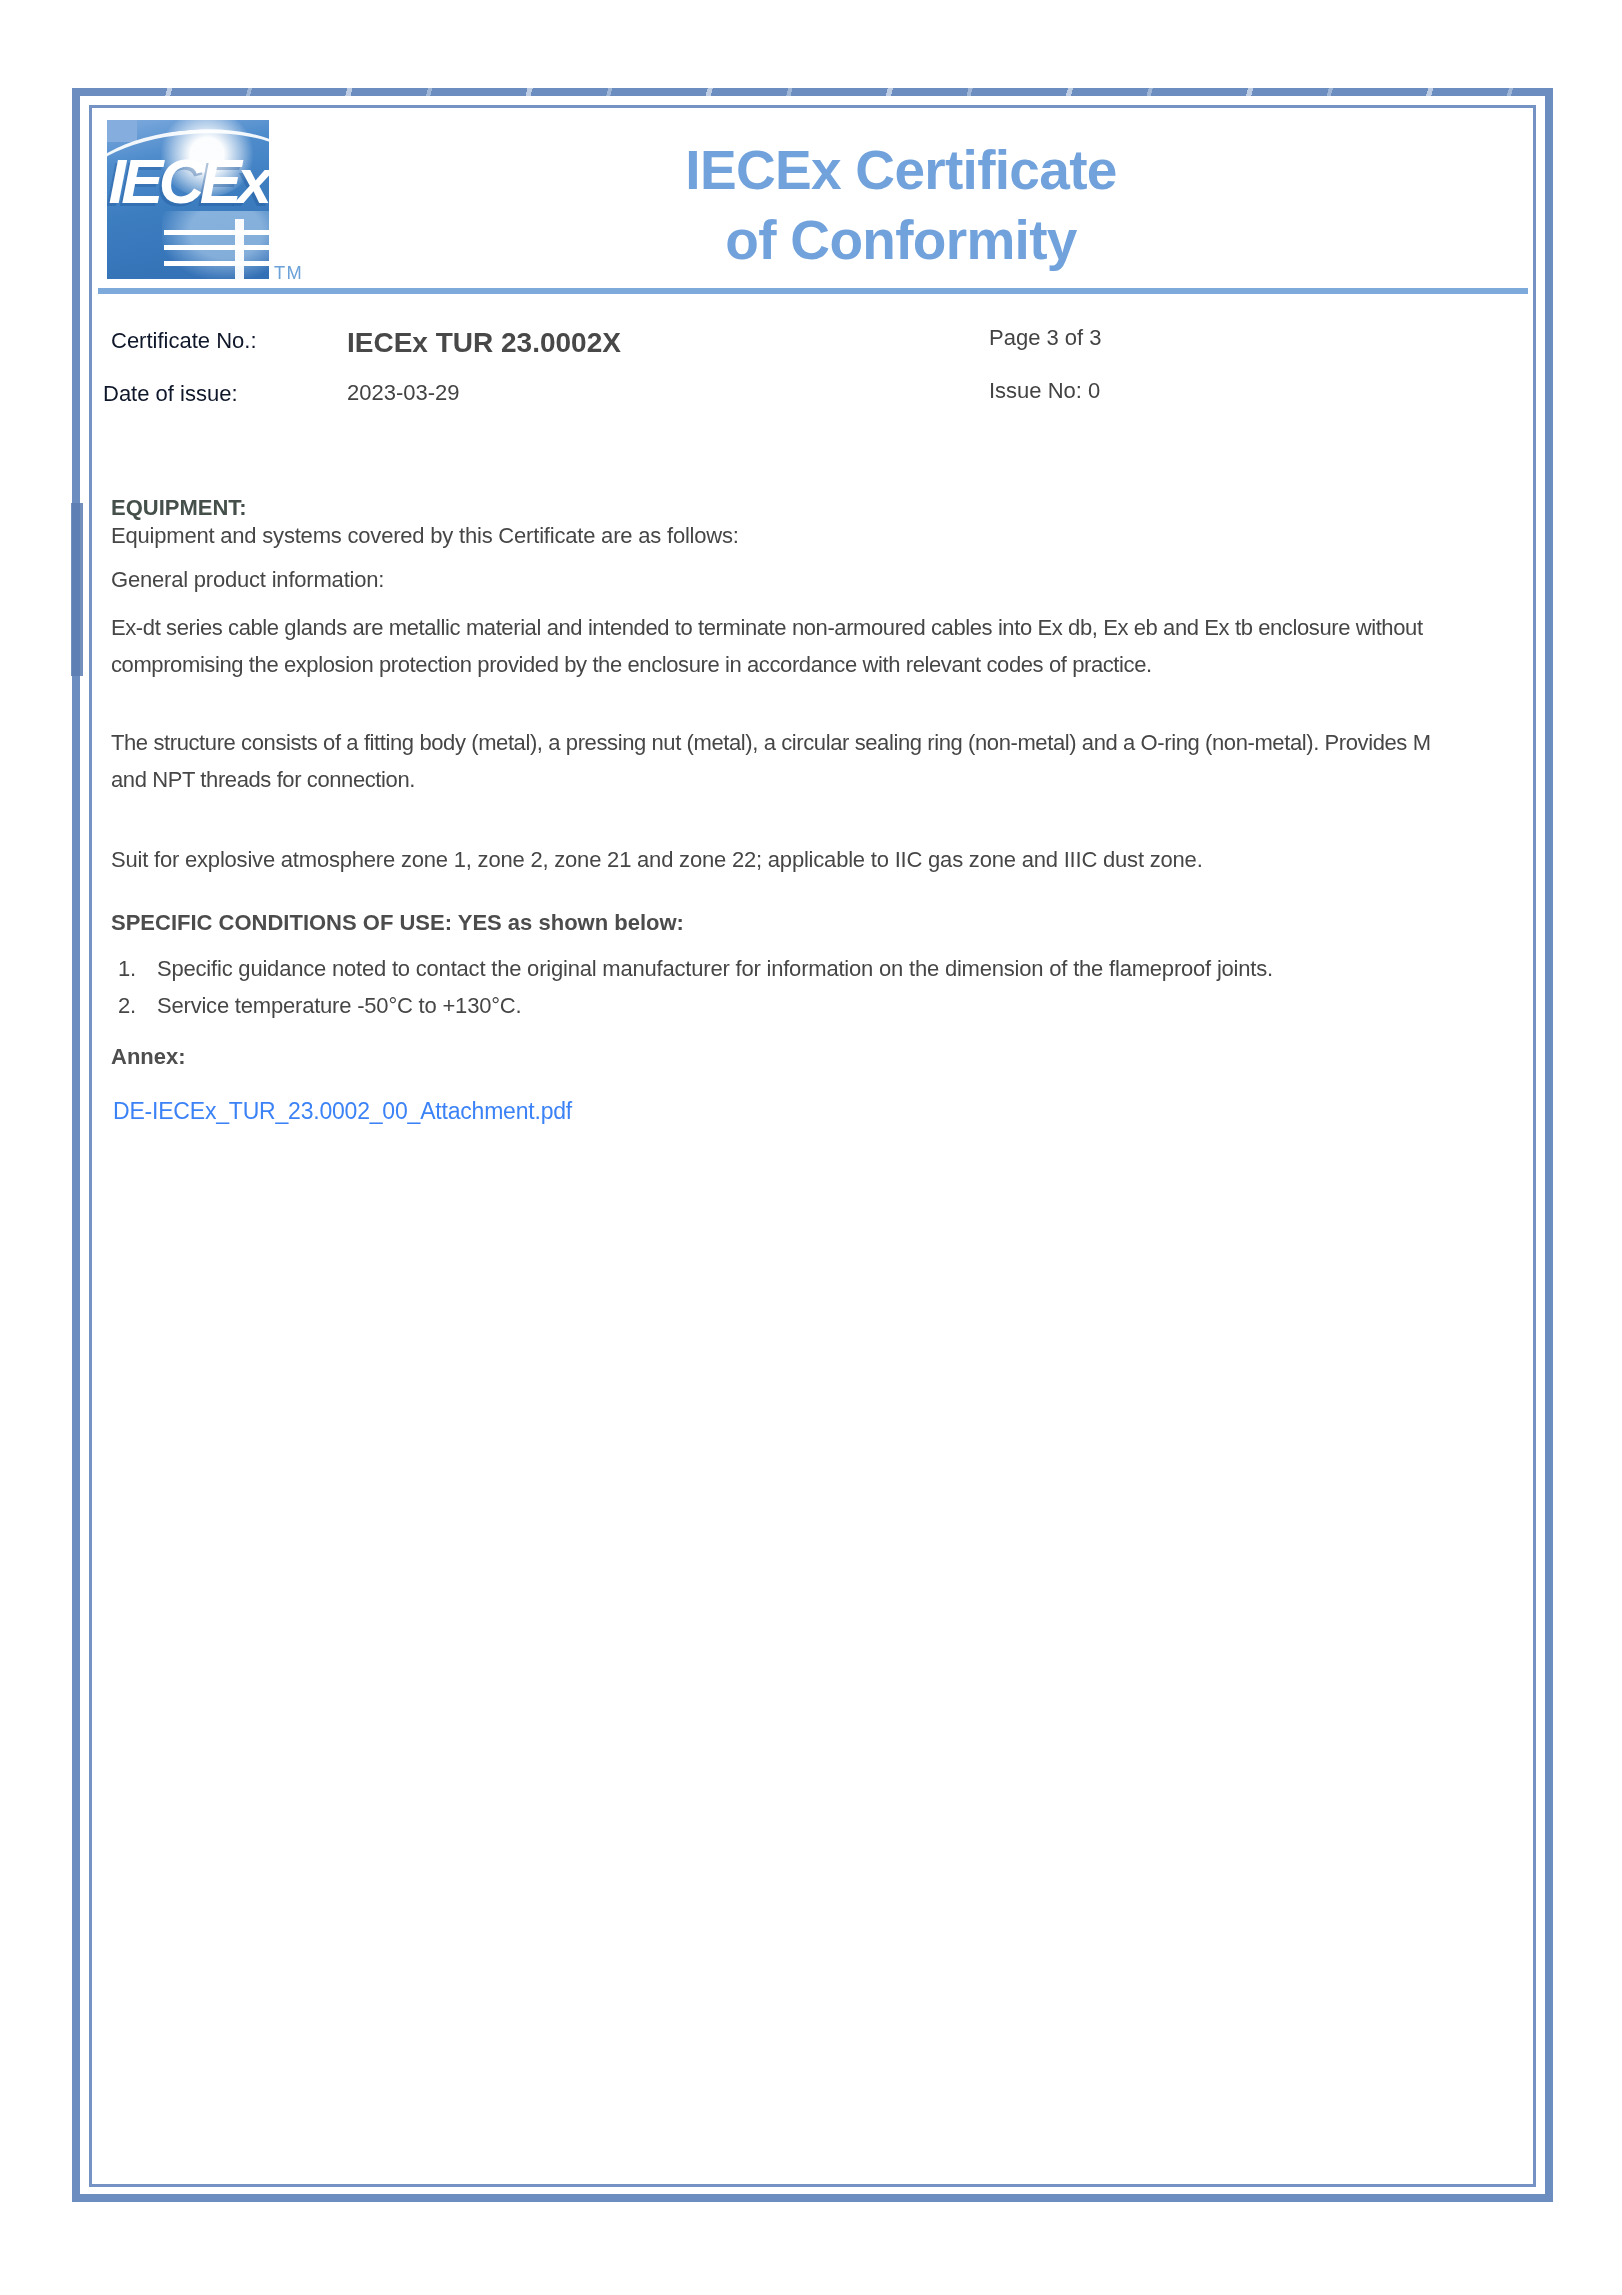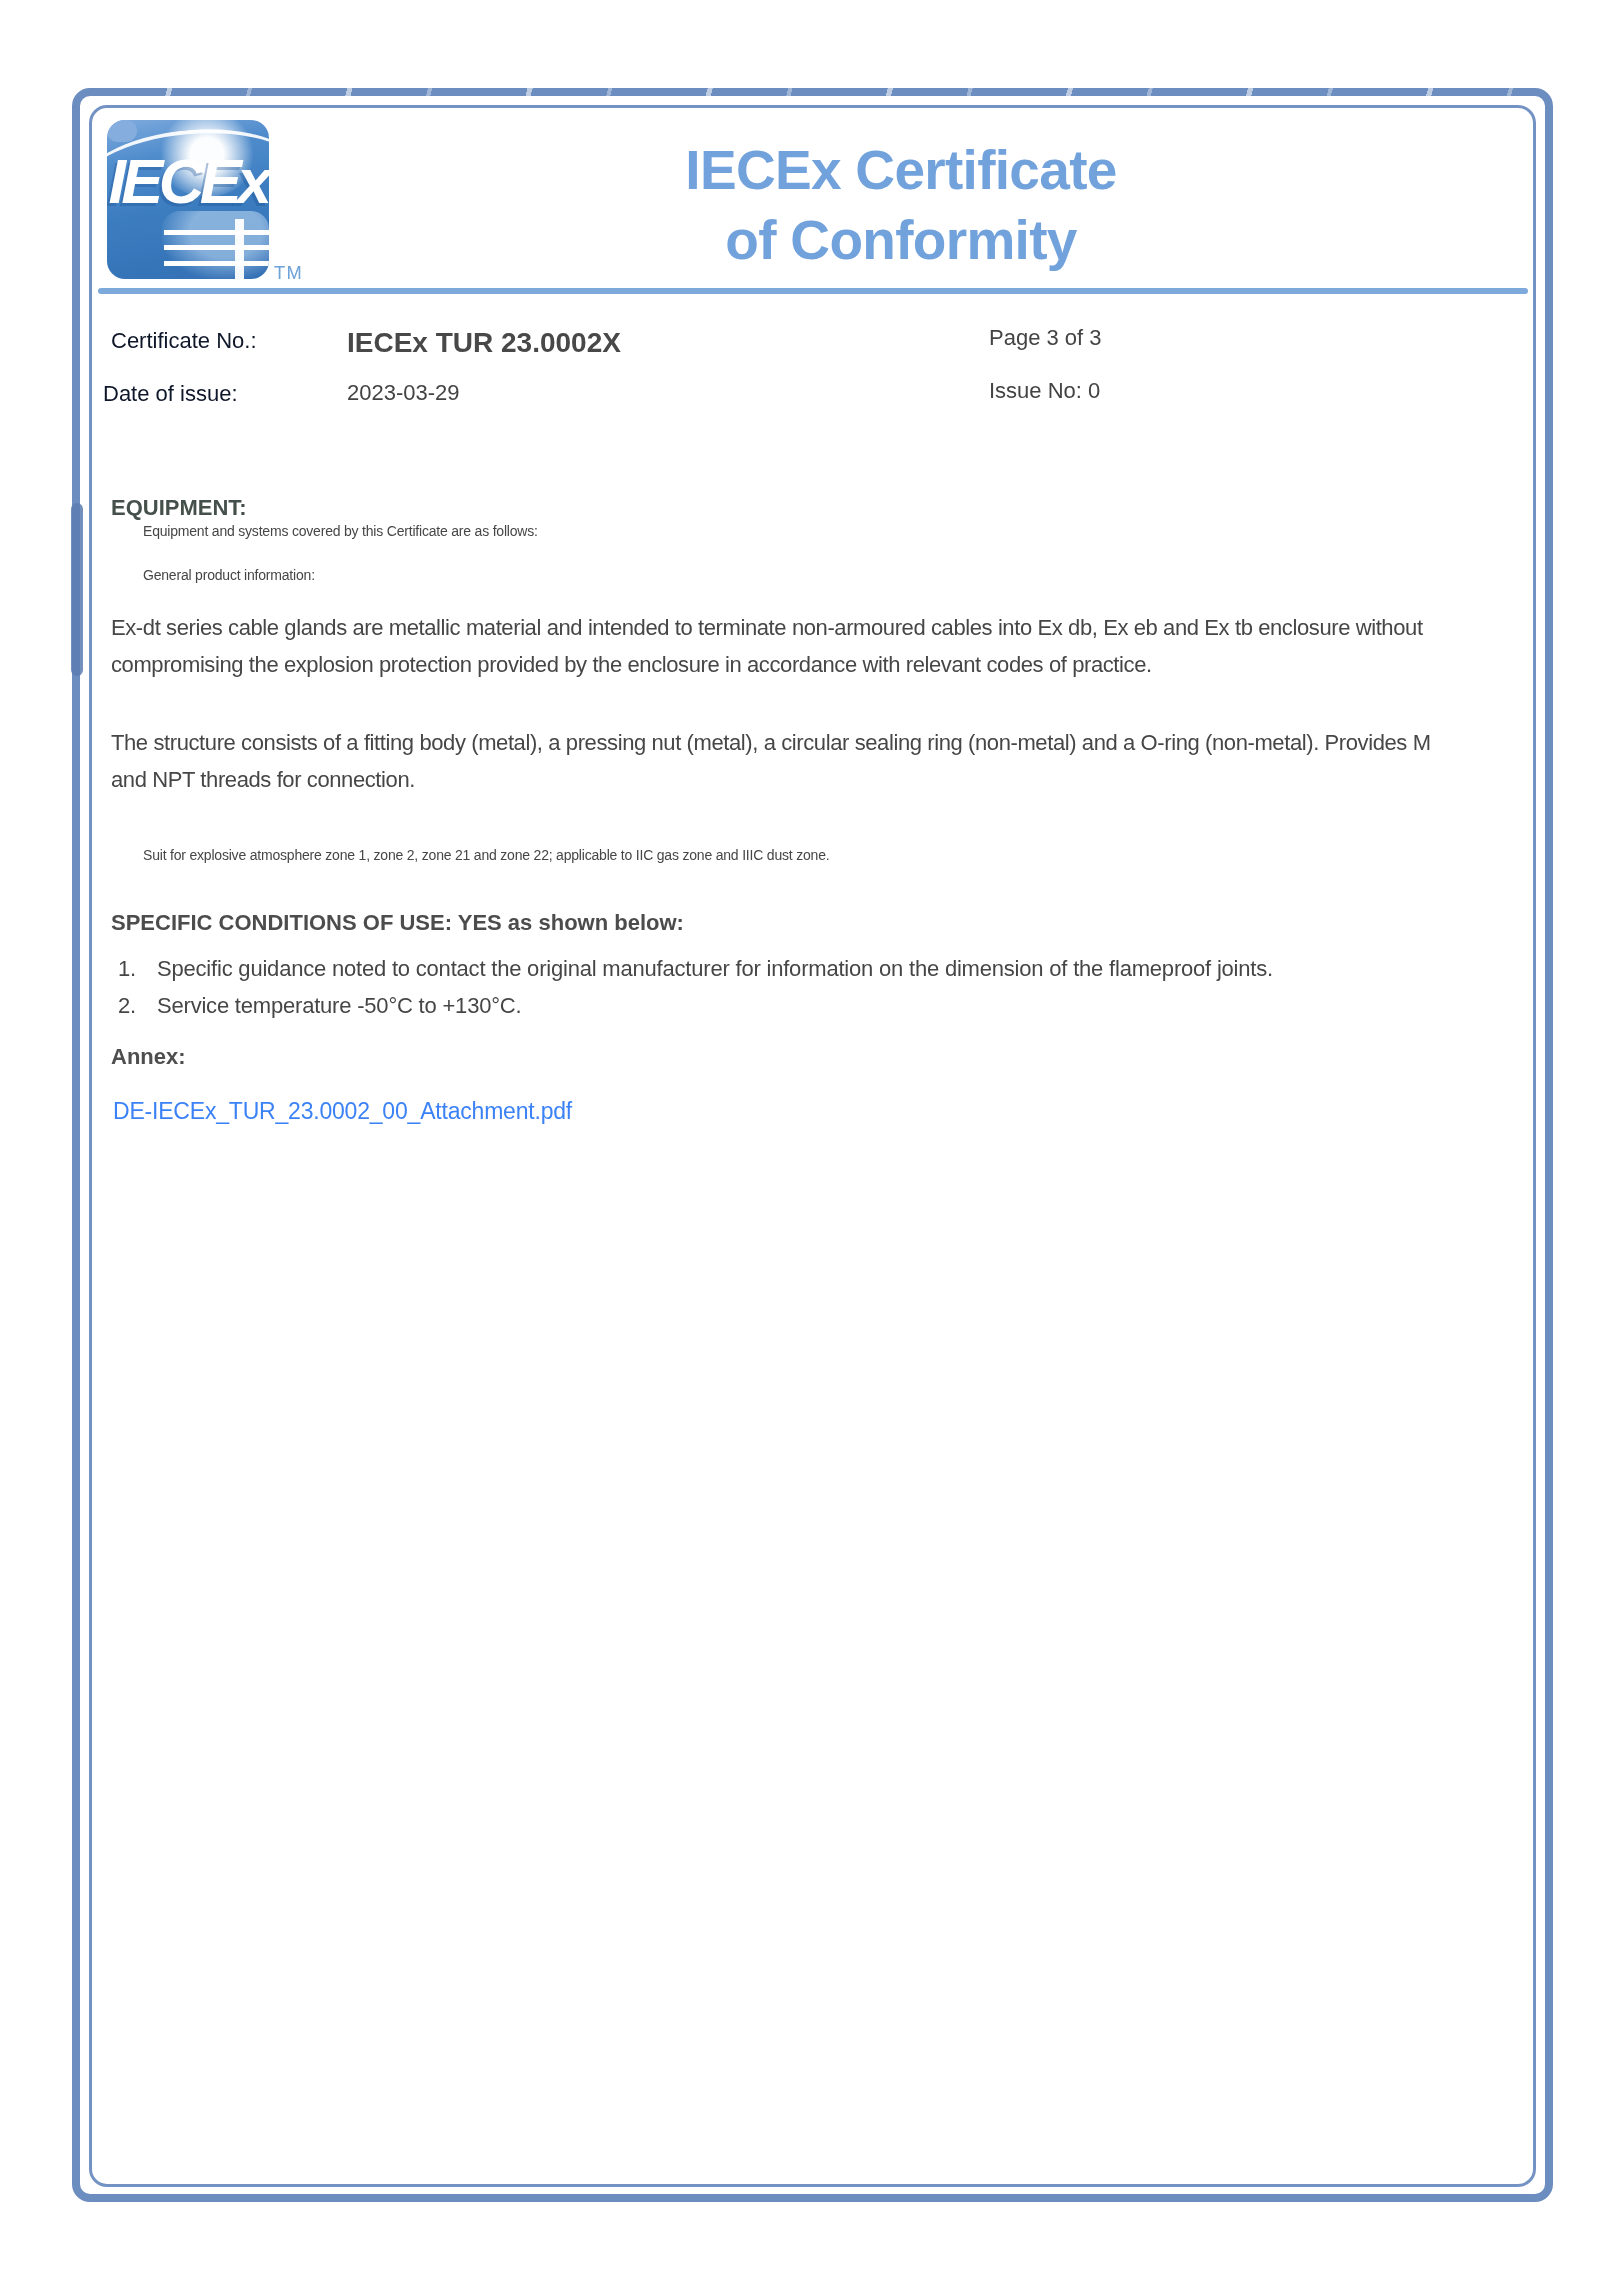--- a/index.html
+++ b/index.html
@@ -1,21 +1,21 @@
 <!DOCTYPE html>
 <html style="font-size:10.5px"><head>
 <meta charset="utf-8">
 <style>
   html,body{margin:0;padding:0;background:#ffffff;}
   .page{
     position:relative; width:1623px; height:2295px; background:#ffffff;
     font-family:"Liberation Sans","DejaVu Sans",sans-serif; color:#474747;
     overflow:hidden;
   }
-  .abs{position:absolute;border-radius:18px;}
+  .abs{position:absolute;}
 
   
   .outer-border{
     left:72px; top:88px; width:1481px; height:2114px;
     border:8.5px solid #6c8dc0; box-sizing:border-box;
   }
   .border-noise{
     left:72px; top:88px; width:1481px; height:9.2px;
     background:repeating-linear-gradient(105deg,
       rgba(255,255,255,0) 0 92px, rgba(255,255,255,.55) 92px 97px,
@@ -65,21 +65,21 @@
   }
   .header-rule{left:98px; top:288px; width:1430px; height:5.9px; background:#7ea9db;}
 
   
   .meta-label{font-size:22px; color:#0f172a; white-space:nowrap;}
   .meta-value{font-size:28px; font-weight:bold; color:#484848; white-space:nowrap;}
   .meta-plain{font-size:22px; color:#434343; white-space:nowrap;}
 
   
   .h-bold{font-size:22px; font-weight:bold; color:#45504b; white-space:nowrap;}
-  .txt{font-size:14px; color:#464646; letter-spacing:-0.2px; white-space:nowrap;margin-left:32px;}
+  .txt{font-size:22px; color:#464646; letter-spacing:-0.2px; white-space:nowrap;}
   .para{font-size:22px; color:#464646; letter-spacing:-0.4px; line-height:37px; white-space:pre;}
   .cond-list{font-size:22px; color:#464646; letter-spacing:-0.2px; line-height:37px;}
   .cond-row{display:flex; white-space:nowrap;}
   .cond-num{width:39px; flex:0 0 39px;}
   .annex-link{font-size:23px; color:#3b82f6; letter-spacing:-0.2px; white-space:nowrap; text-decoration:none; cursor:pointer;}
 </style>
 </head>
 <body>
 
 <div class="page">

